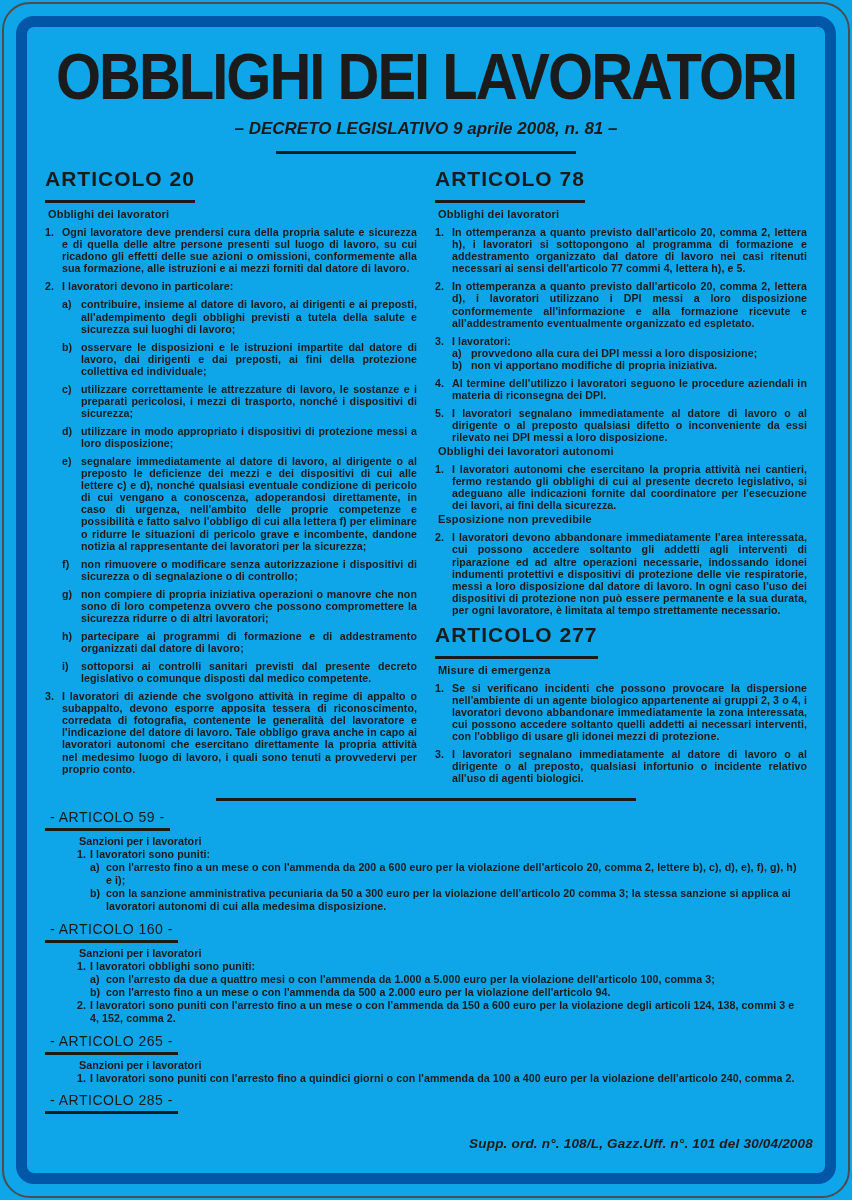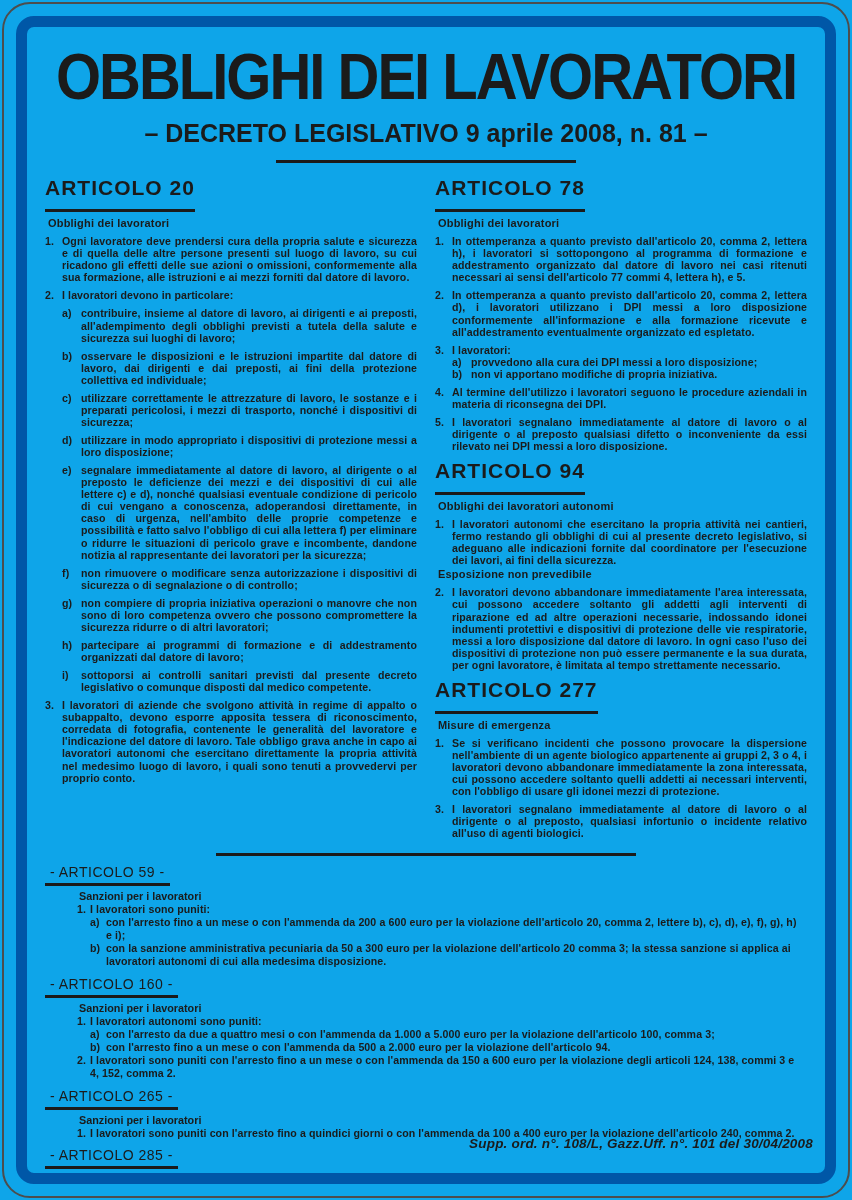--- a/index.html
+++ b/index.html
@@ -18,22 +18,22 @@
     position:absolute; left:16px; top:16px; right:16px; bottom:16px;
     border:11px solid var(--blue); border-radius:18px;
     padding:6px 18px 30px 18px; overflow:hidden;
   }
   .title {
     margin:14px 0 0 0; text-align:center; font-weight:bold;
     font-size:58px; line-height:1.02; letter-spacing:-2px;
     transform:scaleY(1.12); transform-origin:center; white-space:nowrap;
   }
   .subtitle {
-    margin-top:13px; text-align:center; font-weight:bold; 
-    font-size:25px; letter-spacing:0px;
+    margin-top:13px; text-align:center; font-weight:bold; font-style:italic;
+    font-size:17px; letter-spacing:0px;
   }
   .hr1 { width:300px; border:0; border-top:3px solid var(--ink); margin:12px auto 0 auto; }
   .cols { display:flex; gap:18px; margin-top:6px; }
   .col { flex:1 1 0; min-width:0; }
 
   .art-heading {
     display:inline-block; margin:7px 0 3px 0; font-size:21px; font-weight:bold;
     letter-spacing:1px; border-bottom:3px solid var(--ink); padding-bottom:9px;
   }
   .art-sub { font-size:11px; font-weight:bold; margin:2px 0 1px 3px; letter-spacing:0.2px; }
@@ -158,21 +158,20 @@
     <span class="marker">4.</span>
     <span class="text">Al termine dell'utilizzo i lavoratori seguono le procedure aziendali in materia di riconsegna dei DPI.</span>
   </div>
               <div class="item lvl0">
     <span class="marker">5.</span>
     <span class="text">I lavoratori segnalano immediatamente al datore di lavoro o al dirigente o al preposto qualsiasi difetto o inconveniente da essi rilevato nei DPI messi a loro disposizione.</span>
   </div>
             </div>
   </section>
           <section class="article">
-    <h2 class="art-heading">ARTICOLO 94</h2>
     <div class="art-sub">Obblighi dei lavoratori autonomi</div>
     <div class="items">
               <div class="item lvl0">
     <span class="marker">1.</span>
     <span class="text">I lavoratori autonomi che esercitano la propria attività nei cantieri, fermo restando gli obblighi di cui al presente decreto legislativo, si adeguano alle indicazioni fornite dal coordinatore per l'esecuzione dei lavori, ai fini della sicurezza.</span>
   </div>
             </div>
   </section>
           <section class="article">
     <div class="art-sub">Esposizione non prevedibile</div>
@@ -221,21 +220,21 @@
             </div>
     </div>
   </section>
         <section class="sanction">
     <h3 class="bottom-heading"><span>- ARTICOLO 160 -</span></h3>
     <div class="sanction-body">
       <div class="sanction-sub">Sanzioni per i lavoratori</div>
       <div class="items">
               <div class="item lvl0">
     <span class="marker">1.</span>
-    <span class="text">I lavoratori autonomi sono puniti:</span>
+    <span class="text">I lavoratori obblighi sono puniti:</span>
   </div>
               <div class="item lvl1">
     <span class="marker">a)</span>
     <span class="text">con l'arresto da due a quattro mesi o con l'ammenda da 1.000 a 5.000 euro per la violazione dell'articolo 100, comma 3;</span>
   </div>
               <div class="item lvl1">
     <span class="marker">b)</span>
     <span class="text">con l'arresto fino a un mese o con l'ammenda da 500 a 2.000 euro per la violazione dell'articolo 94.</span>
   </div>
               <div class="item lvl0">

